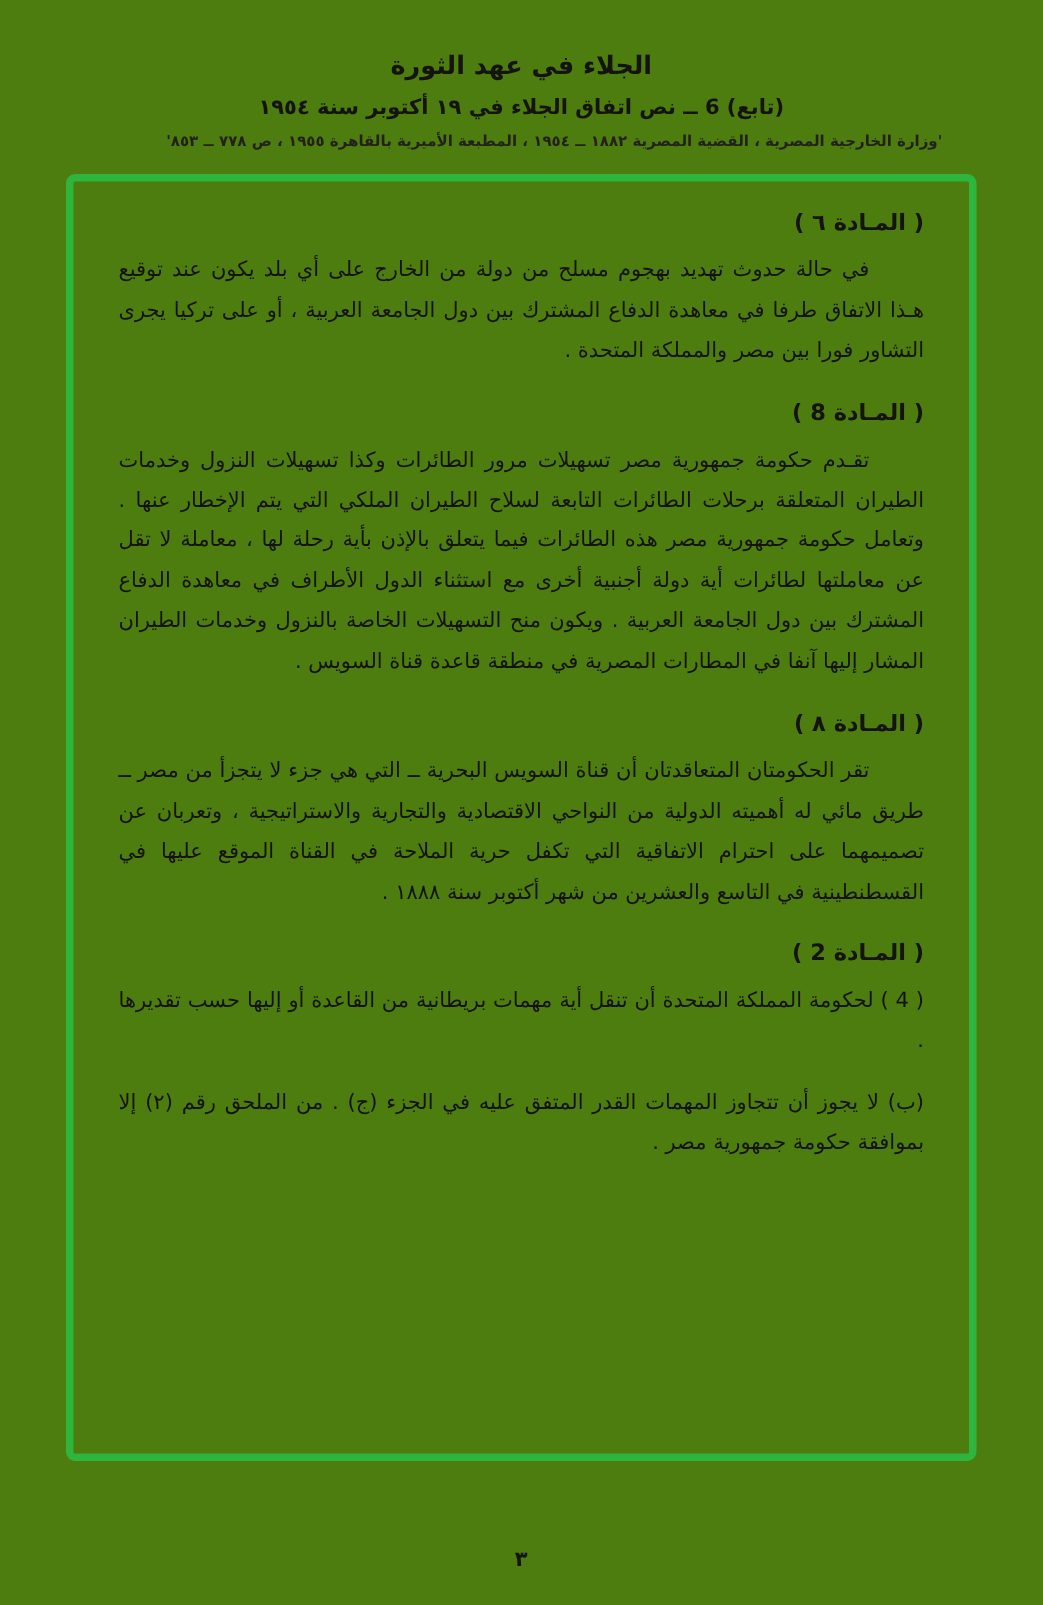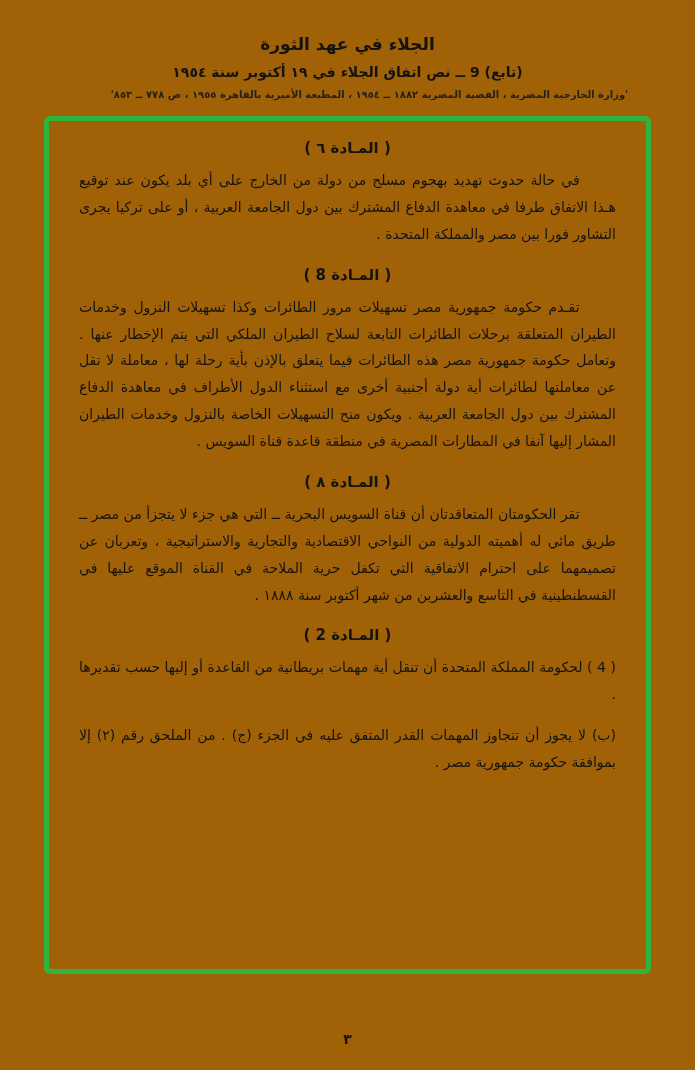--- a/index.html
+++ b/index.html
@@ -6,21 +6,21 @@
     margin: 0;
     padding: 0;
     background: #e9e9e4;
     font-family: "DejaVu Sans", sans-serif;
   }
   .sheet {
     position: relative;
     width: 695px;
     height: 1070px;
     margin: 0 auto;
-    background: #a16207;
+    background: #4d7c0f;
     box-sizing: border-box;
     overflow: hidden;
     direction: rtl;
     color: #151310;
   }
   
   .page-header {
     padding-top: 34px;
     text-align: center;
   }
@@ -48,21 +48,20 @@
     margin: 16px 44px 0;
     height: 858px;
     border: 5px solid #2db53e;
     border-radius: 6px;
     padding: 10px 30px 16px;
     overflow: hidden;
   }
   .article { margin: 0; }
   .article-heading {
     margin: 18px 0 10px;
-    text-align: center;
     font-size: 15px;
     font-weight: bold;
   }
   .article-heading.first { margin-top: 8px; }
   .article p {
     margin: 0 0 10px;
     font-size: 14px;
     line-height: 1.92;
     text-align: justify;
     text-justify: inter-word;
@@ -82,21 +81,21 @@
     font-weight: bold;
   }
 </style>
 </head>
 <body>
 
 <div class="sheet">
 
   <header class="page-header">
     <h1 class="doc-title">الجلاء في عهد الثورة</h1>
-    <div class="doc-subtitle">(تابع) 9 ــ نص اتفاق الجلاء في ١٩ أكتوبر سنة ١٩٥٤</div>
+    <div class="doc-subtitle">(تابع) 6 ــ نص اتفاق الجلاء في ١٩ أكتوبر سنة ١٩٥٤</div>
     <div class="doc-source">'وزارة الخارجية المصرية ، القضية المصرية ١٨٨٢ ــ ١٩٥٤ ، المطبعة الأميرية بالقاهرة ١٩٥٥ ، ص ٧٧٨ ــ ٨٥٣'</div>
   </header>
 
   <div class="green-box">
 
     <section class="article">
       <h2 class="article-heading first">( المـادة ٦ )</h2>
       <p class="indent">في حالة حدوث تهديد بهجوم مسلح من دولة من الخارج على أي بلد يكون عند توقيع هـذا الاتفاق طرفا في معاهدة الدفاع المشترك بين دول الجامعة العربية ، أو على تركيا يجرى التشاور فورا بين مصر والمملكة المتحدة .</p>
     </section>
 

